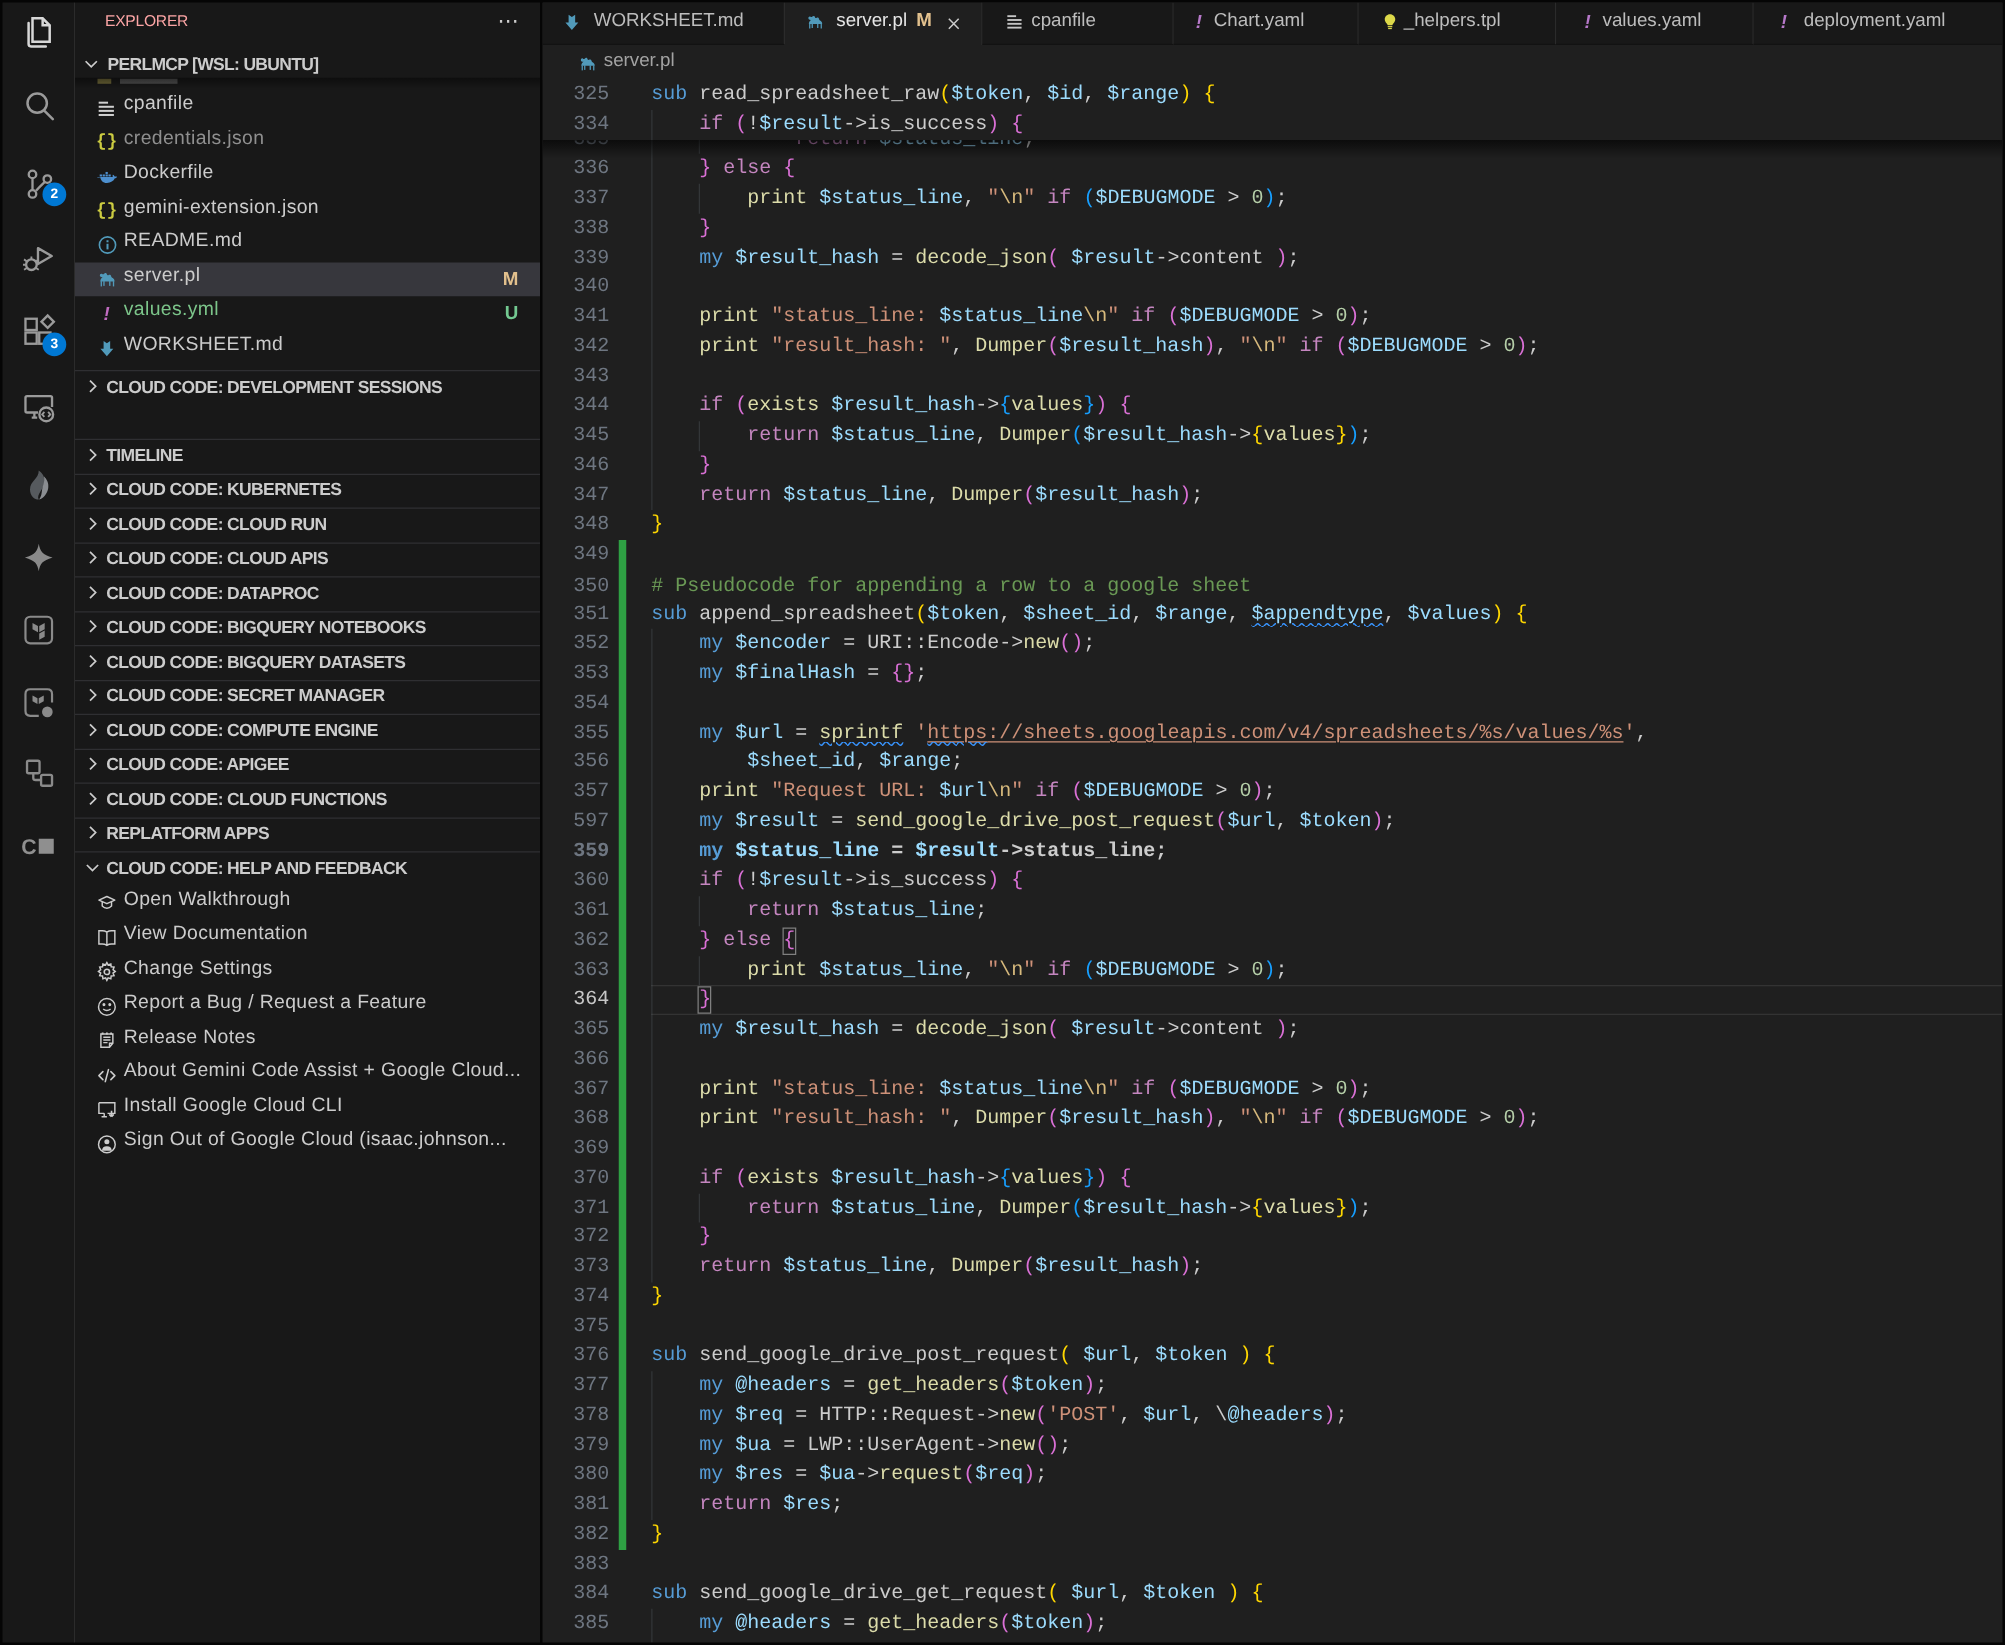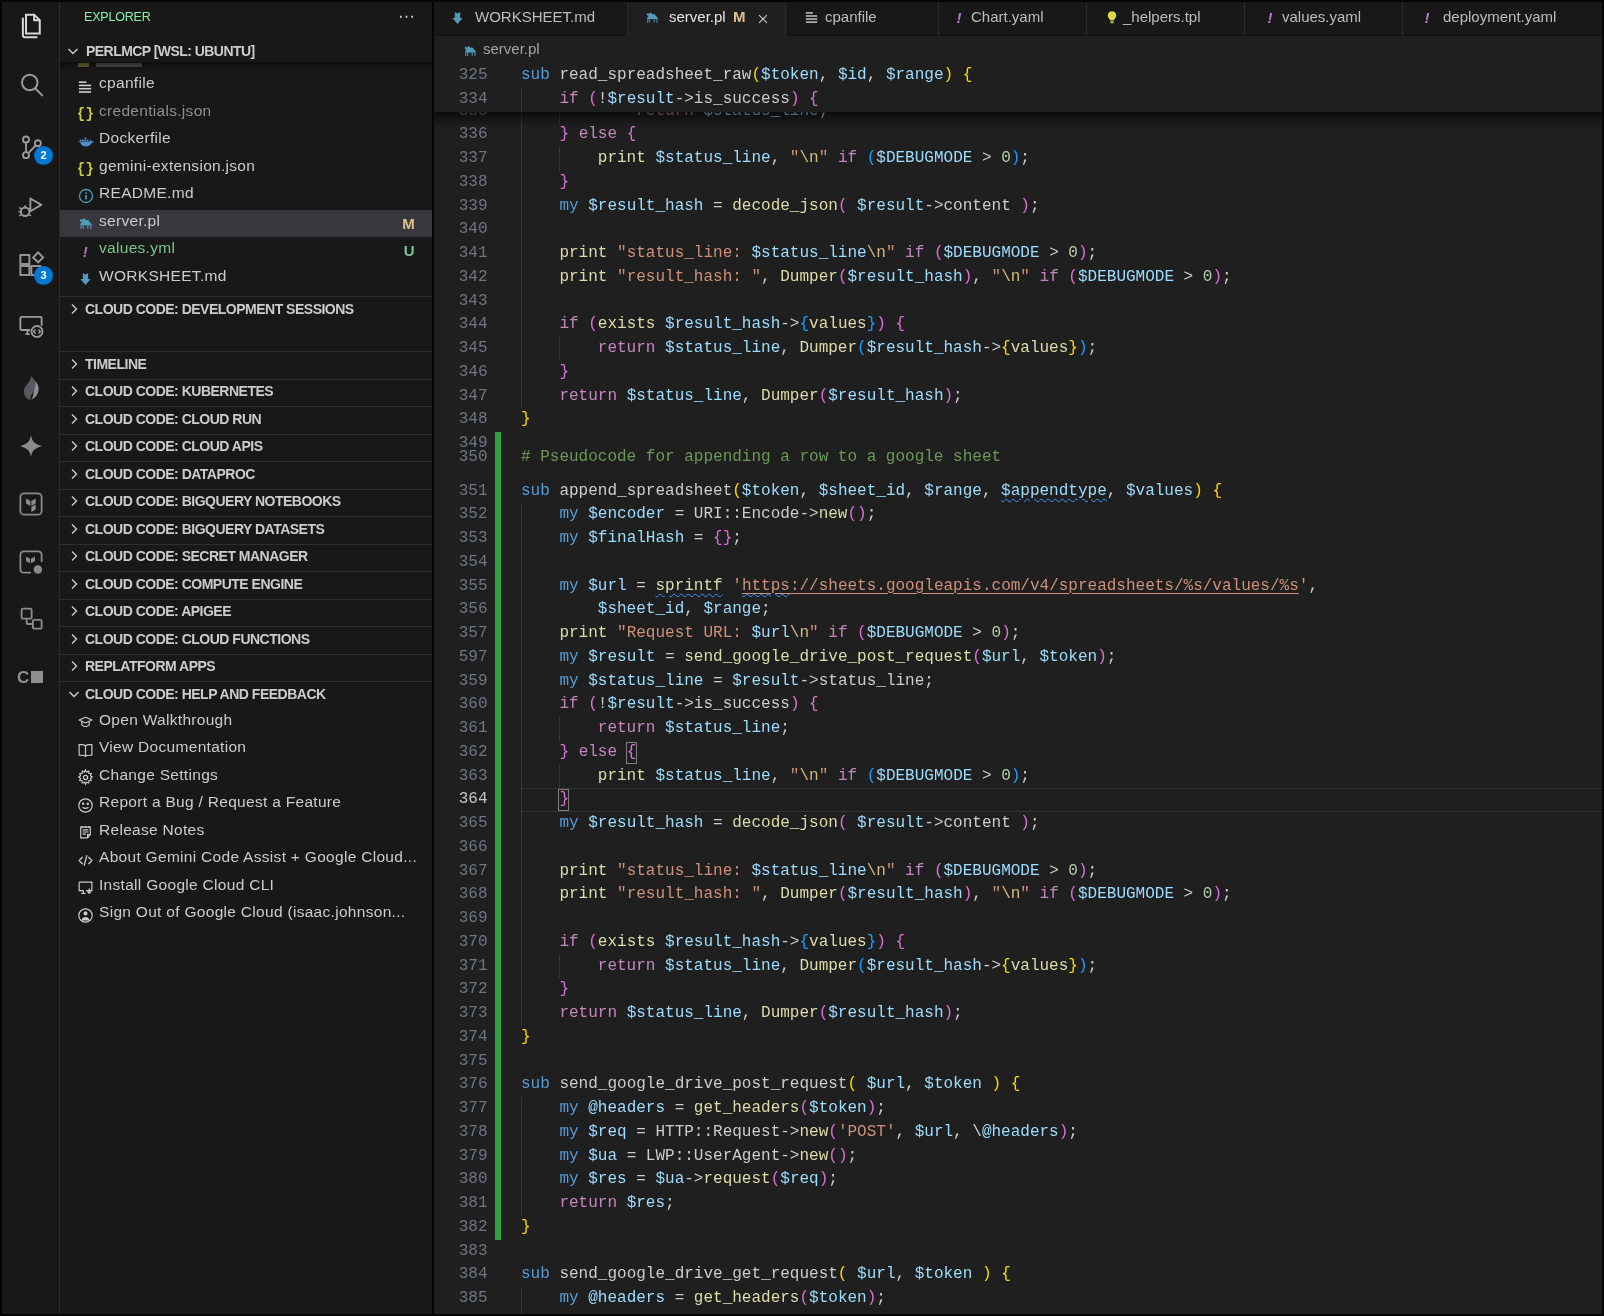--- a/index.html
+++ b/index.html
@@ -139,21 +139,21 @@
     <div class="aicon" style="top:663px;">
       <svg width="30" height="24" viewBox="0 0 30 24">
         <text x="1" y="18" font-family="Liberation Sans" font-weight="800" font-size="17" fill="#8f8f8f">C</text>
         <rect x="15" y="6" width="12" height="12" fill="#8f8f8f"></rect>
       </svg>
     </div>
   </div>
   <div id="abar-border" class="abs"></div>
   <div id="sbar" class="abs">
     <div class="sb" style="top:0; height:38px;">
-      <div style="position:absolute; left:24px; top:8px; font-size:12.5px; letter-spacing:-0.2px; color:#86efac;">EXPLORER</div>
+      <div style="position:absolute; left:24px; top:8px; font-size:12.5px; letter-spacing:-0.2px; color:#fca5a5;">EXPLORER</div>
       <div style="position:absolute; left:338px; top:4px; font-size:17px; letter-spacing:1px; color:#cccccc;">⋯</div>
     </div>
     <div style="position:absolute; left:18px; top:61px; width:11px; height:4px; background:#6d6637;"></div>
     <div style="position:absolute; left:36px; top:61px; width:46px; height:3.5px; background:#4e4e4e;"></div>
     <div class="sb" style="top:36px; height:24px; background:#181818; z-index:5;">
       <svg style="position:absolute; left:5px; top:5px;" width="16" height="16" viewBox="0 0 16 16" fill="none" stroke="#cccccc" stroke-width="1.4">
           <path d="M3.5 6 L8 10.5 L12.5 6"></path>
         </svg>
       <div style="position:absolute; left:26px; top:4.5px; font-size:14px; font-weight:700; letter-spacing:-0.55px; color:#cccccc;">PERLMCP [WSL: UBUNTU]</div>
     </div>
@@ -438,30 +438,30 @@
 <div class="crow" style="top:154.30px;"><span class="lnum">340</span><span class="ctext"></span></div>
 <div class="crow" style="top:178.05px;"><span class="lnum">341</span><span class="ctext">    <i class="f">print</i> <i class="s">"status_line: </i><i class="v">$status_line</i><i class="e">\n</i><i class="s">"</i> <i class="c">if</i> <i class="b2">(</i><i class="v">$DEBUGMODE</i> &gt; <i class="n">0</i><i class="b2">)</i>;</span></div>
 <div class="crow" style="top:201.80px;"><span class="lnum">342</span><span class="ctext">    <i class="f">print</i> <i class="s">"result_hash: "</i>, <i class="f">Dumper</i><i class="b2">(</i><i class="v">$result_hash</i><i class="b2">)</i>, <i class="s">"</i><i class="e">\n</i><i class="s">"</i> <i class="c">if</i> <i class="b2">(</i><i class="v">$DEBUGMODE</i> &gt; <i class="n">0</i><i class="b2">)</i>;</span></div>
 <div class="crow" style="top:225.55px;"><span class="lnum">343</span><span class="ctext"></span></div>
 <div class="crow" style="top:249.30px;"><span class="lnum">344</span><span class="ctext">    <i class="c">if</i> <i class="b2">(</i><i class="f">exists</i> <i class="v">$result_hash</i>-&gt;<i class="b3">{</i><i class="f">values</i><i class="b3">}</i><i class="b2">)</i> <i class="b2">{</i></span></div>
 <div class="crow" style="top:273.05px;"><span class="lnum">345</span><span class="ctext">        <i class="c">return</i> <i class="v">$status_line</i>, <i class="f">Dumper</i><i class="b3">(</i><i class="v">$result_hash</i>-&gt;<i class="b1">{</i><i class="f">values</i><i class="b1">}</i><i class="b3">)</i>;</span></div>
 <div class="crow" style="top:296.80px;"><span class="lnum">346</span><span class="ctext">    <i class="b2">}</i></span></div>
 <div class="crow" style="top:320.55px;"><span class="lnum">347</span><span class="ctext">    <i class="c">return</i> <i class="v">$status_line</i>, <i class="f">Dumper</i><i class="b2">(</i><i class="v">$result_hash</i><i class="b2">)</i>;</span></div>
 <div class="crow" style="top:344.30px;"><span class="lnum">348</span><span class="ctext"><i class="b1">}</i></span></div>
 <div class="crow" style="top:368.05px;"><span class="lnum">349</span><span class="ctext"></span></div>
-<div class="crow" style="top:382px;"><span class="lnum">350</span><span class="ctext"><i class="m"># Pseudocode for appending a row to a google sheet</i></span></div>
+<div class="crow" style="top:394px;"><span class="lnum">350</span><span class="ctext"><i class="m"># Pseudocode for appending a row to a google sheet</i></span></div>
 <div class="crow" style="top:415.55px;"><span class="lnum">351</span><span class="ctext"><i class="k">sub</i> append_spreadsheet<i class="b1">(</i><i class="v">$token</i>, <i class="v">$sheet_id</i>, <i class="v">$range</i>, <i class="v"><u class="sq">$appendtype</u></i>, <i class="v">$values</i><i class="b1">)</i> <i class="b1">{</i></span></div>
 <div class="crow" style="top:439.30px;"><span class="lnum">352</span><span class="ctext">    <i class="k">my</i> <i class="v">$encoder</i> = URI::Encode-&gt;<i class="f">new</i><i class="b2">()</i>;</span></div>
 <div class="crow" style="top:463.05px;"><span class="lnum">353</span><span class="ctext">    <i class="k">my</i> <i class="v">$finalHash</i> = <i class="b2">{}</i>;</span></div>
 <div class="crow" style="top:486.80px;"><span class="lnum">354</span><span class="ctext"></span></div>
 <div class="crow" style="top:510.55px;"><span class="lnum">355</span><span class="ctext">    <i class="k">my</i> <i class="v">$url</i> = <i class="f"><u class="sq">sprintf</u></i> <i class="s">'<u class="lnk"><u class="sq">https</u>://sheets.googleapis.com/v4/spreadsheets/%s/values/%s</u>'</i>,</span></div>
 <div class="crow" style="top:534.30px;"><span class="lnum">356</span><span class="ctext">        <i class="v">$sheet_id</i>, <i class="v">$range</i>;</span></div>
 <div class="crow" style="top:558.05px;"><span class="lnum">357</span><span class="ctext">    <i class="f">print</i> <i class="s">"Request URL: </i><i class="v">$url</i><i class="e">\n</i><i class="s">"</i> <i class="c">if</i> <i class="b2">(</i><i class="v">$DEBUGMODE</i> &gt; <i class="n">0</i><i class="b2">)</i>;</span></div>
 <div class="crow" style="top:581.80px;"><span class="lnum">597</span><span class="ctext">    <i class="k">my</i> <i class="v">$result</i> = <i class="f">send_google_drive_post_request</i><i class="b2">(</i><i class="v">$url</i>, <i class="v">$token</i><i class="b2">)</i>;</span></div>
-<div class="crow" style="top:605.55px;"><span class="lnum">359</span><span class="ctext">    <i class="k">my</i> <i class="v">$status_line</i> = <i class="v">$result</i>-&gt;status_line;</span></div>
+<div class="crow" style="top:605.55px;font-weight:bold;"><span class="lnum">359</span><span class="ctext">    <i class="k">my</i> <i class="v">$status_line</i> = <i class="v">$result</i>-&gt;status_line;</span></div>
 <div class="crow" style="top:629.30px;"><span class="lnum">360</span><span class="ctext">    <i class="c">if</i> <i class="b2">(</i>!<i class="v">$result</i>-&gt;is_success<i class="b2">)</i> <i class="b2">{</i></span></div>
 <div class="crow" style="top:653.05px;"><span class="lnum">361</span><span class="ctext">        <i class="c">return</i> <i class="v">$status_line</i>;</span></div>
 <div class="crow" style="top:676.80px;"><span class="lnum">362</span><span class="ctext">    <i class="b2">}</i> <i class="c">else</i> <i class="b2">{</i></span></div>
 <div class="crow" style="top:700.55px;"><span class="lnum">363</span><span class="ctext">        <i class="f">print</i> <i class="v">$status_line</i>, <i class="s">"</i><i class="e">\n</i><i class="s">"</i> <i class="c">if</i> <i class="b3">(</i><i class="v">$DEBUGMODE</i> &gt; <i class="n">0</i><i class="b3">)</i>;</span></div>
 <div class="crow" style="top:724.30px;"><span class="lnum" style="color:#c6c6c6;">364</span><span class="ctext">    <i class="b2">}</i></span></div>
 <div class="crow" style="top:748.05px;"><span class="lnum">365</span><span class="ctext">    <i class="k">my</i> <i class="v">$result_hash</i> = <i class="f">decode_json</i><i class="b2">(</i> <i class="v">$result</i>-&gt;content <i class="b2">)</i>;</span></div>
 <div class="crow" style="top:771.80px;"><span class="lnum">366</span><span class="ctext"></span></div>
 <div class="crow" style="top:795.55px;"><span class="lnum">367</span><span class="ctext">    <i class="f">print</i> <i class="s">"status_line: </i><i class="v">$status_line</i><i class="e">\n</i><i class="s">"</i> <i class="c">if</i> <i class="b2">(</i><i class="v">$DEBUGMODE</i> &gt; <i class="n">0</i><i class="b2">)</i>;</span></div>
 <div class="crow" style="top:819.30px;"><span class="lnum">368</span><span class="ctext">    <i class="f">print</i> <i class="s">"result_hash: "</i>, <i class="f">Dumper</i><i class="b2">(</i><i class="v">$result_hash</i><i class="b2">)</i>, <i class="s">"</i><i class="e">\n</i><i class="s">"</i> <i class="c">if</i> <i class="b2">(</i><i class="v">$DEBUGMODE</i> &gt; <i class="n">0</i><i class="b2">)</i>;</span></div>
 <div class="crow" style="top:843.05px;"><span class="lnum">369</span><span class="ctext"></span></div>

